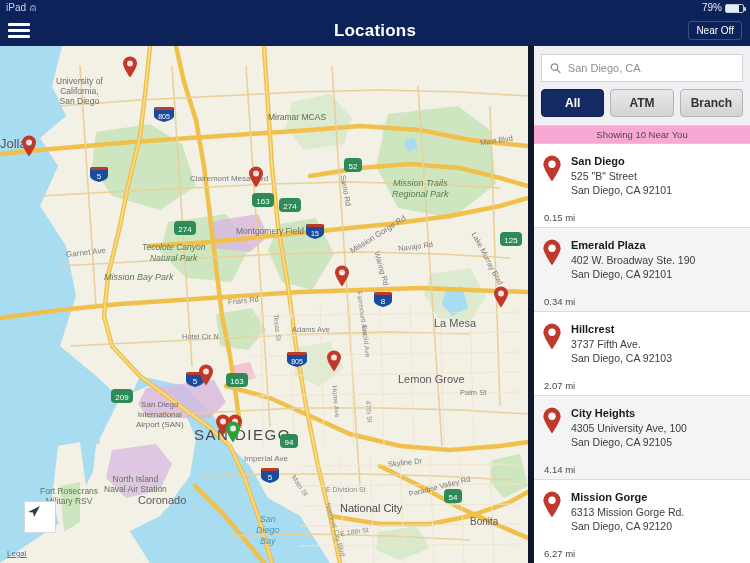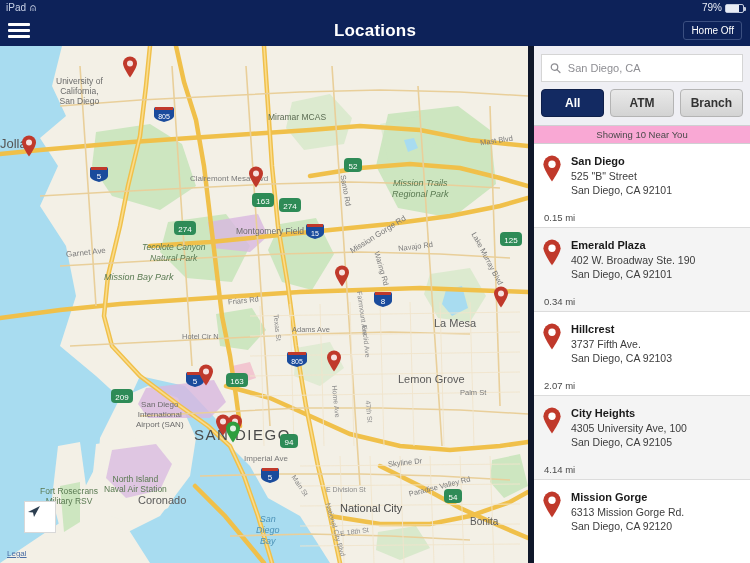--- a/index.html
+++ b/index.html
@@ -136,21 +136,21 @@
     </div>
   </div>
 
   <div class="navbar">
     <div class="hamburger">
       <span></span>
         <span></span>
         <span></span>
     </div>
     <div class="nav-title">Locations</div>
-    <div class="signoff">Home Off</div>
+    <div class="signoff">Near Off</div>
   </div>
 
   <div class="map">
     <svg width="528" height="517" viewBox="0 0 528 517">
 
       <rect x="0" y="0" width="528" height="517" fill="#f3f0e6"></rect>
 
       <path d="M0,0 L62,0 L52,40 L66,70 L40,92 L58,120 L40,160 L66,200 L76,250 L60,300
                L96,330 L120,352 L128,392 L96,420 L70,470 L0,517 Z" fill="#a8dcf0"></path>
 
@@ -547,17 +547,18 @@
                 <path d="M8,21.5 C8,21.5 15,11.5 15,7.5 A7,7 0 0 0 1,7.5 C1,11.5 8,21.5 8,21.5 Z" fill="#c0392b"></path>
                 <circle cx="8" cy="7.5" r="3" fill="#fff"></circle>
               </svg>
           </div>
           <div class="row-text">
             <div class="row-name">Mission Gorge</div>
             <div class="row-addr">6313 Mission Gorge Rd.</div>
             <div class="row-addr">San Diego, CA 92120</div>
           </div>
         </div>
+        <div class="row-dist">6.27 mi</div>
       </div>
 
     </div>
   </div>
 </div>
 
 </body></html>

